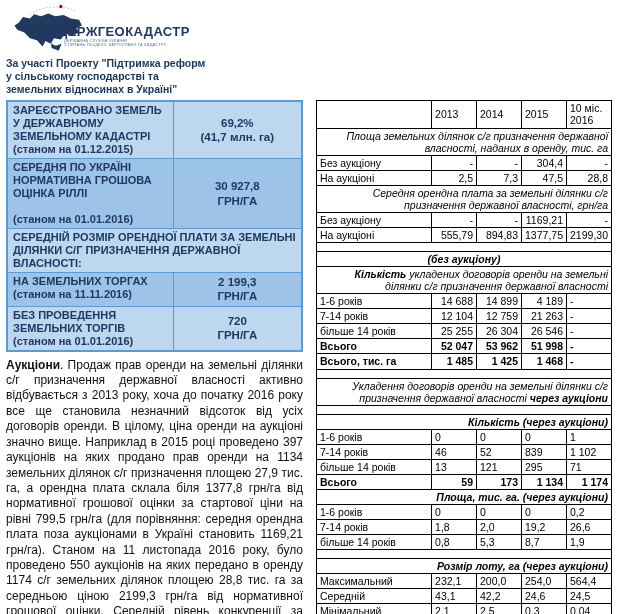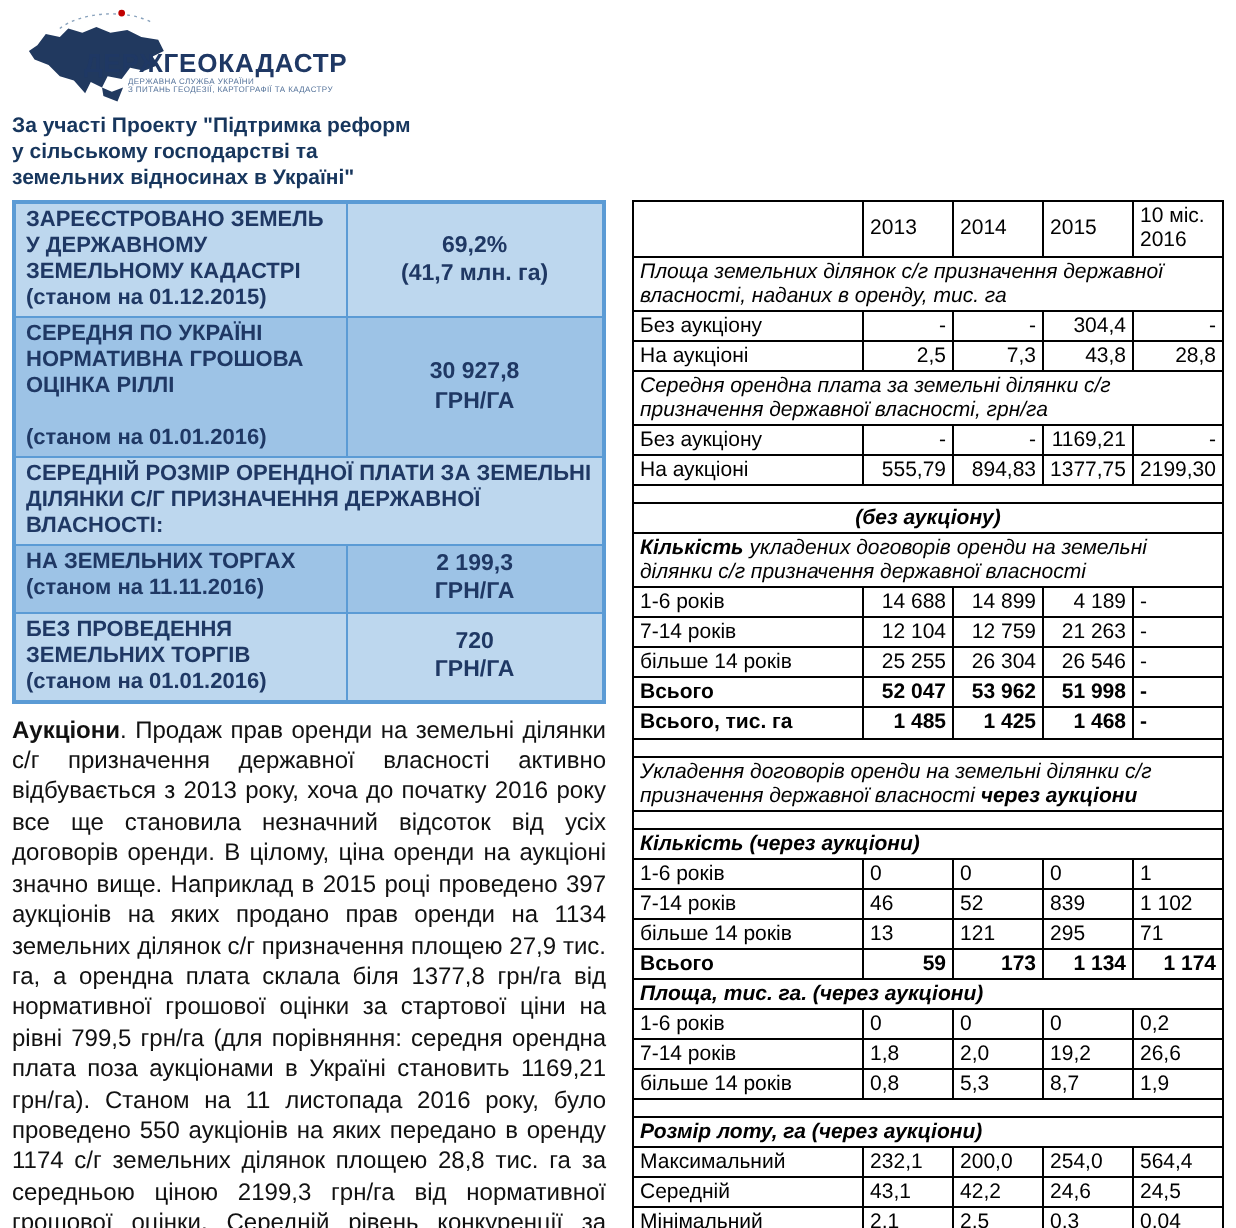--- a/index.html
+++ b/index.html
@@ -14,21 +14,21 @@
     overflow:hidden;
   }
   .page{padding:3px 6px 0 6px; width:618px; height:614px;}
 
   
   .header{display:flex; margin-bottom:5px;}
   .header-left{width:212px; flex:0 0 212px; position:relative;}
   .logo{position:relative; width:200px; height:52px;}
   .logo svg{position:absolute; left:2px; top:0;}
   .logo-name{
-    position:absolute; left:36px; top:21px;
+    position:absolute; left:52px; top:21px;
     font-weight:bold; font-size:13px; letter-spacing:0.4px; color:var(--c-navy);
   }
   .logo-sub{
     position:absolute; left:58px; top:36px; line-height:4px;
     font-size:4px; color:#56749b; letter-spacing:0.2px; white-space:nowrap;
   }
   .project-note{
     margin-top:2px; width:205px;
     font-weight:bold; font-size:10.5px; line-height:1.22; color:#17365d;
   }
@@ -71,21 +71,21 @@
   
   table.rt{width:100%; border-collapse:collapse; table-layout:fixed;}
   table.rt col.c0{width:39%;}
   table.rt col.cd{width:15.25%;}
   table.rt td{
     border:1px solid #000; font-size:10.5px; line-height:1.15;
     padding:1px 3px; vertical-align:middle;
   }
   td.corner{}
   td.yr{font-weight:normal; font-size:11.5px; }
-  td.sec-h{text-align:left; padding:2px 4px;}
+  td.sec-h{text-align:right; padding:2px 4px;}
   td.sec-h .i{font-style:italic;}
   td.sec-h .b{font-weight:bold;}
   td.sec-h2{text-align:center; font-weight:bold; font-style:italic; padding:1px 4px;}
   td.lbl{text-align:left;}
   td.num-r{text-align:right;}
   td.num-l{text-align:left;}
   td.bold{font-weight:bold;}
   td.spacer{height:9px; padding:0;}
 </style>
 </head>
@@ -174,21 +174,21 @@
               <td class="lbl">Без аукціону</td>
               <td class="num-r">-</td>
               <td class="num-r">-</td>
               <td class="num-r">304,4</td>
               <td class="num-r">-</td>
             </tr>
             <tr>
               <td class="lbl">На аукціоні</td>
               <td class="num-r">2,5</td>
               <td class="num-r">7,3</td>
-              <td class="num-r">43,8</td>
+              <td class="num-r">47,5</td>
               <td class="num-r">28,8</td>
             </tr>
             <tr>
               <td class="sec-h" colspan="5"><span class="i">Середня орендна плата за земельні ділянки с/г призначення державної власності, грн/га</span></td>
             </tr>
             <tr>
               <td class="lbl">Без аукціону</td>
               <td class="num-r">-</td>
               <td class="num-r">-</td>
               <td class="num-r">1169,21</td>

